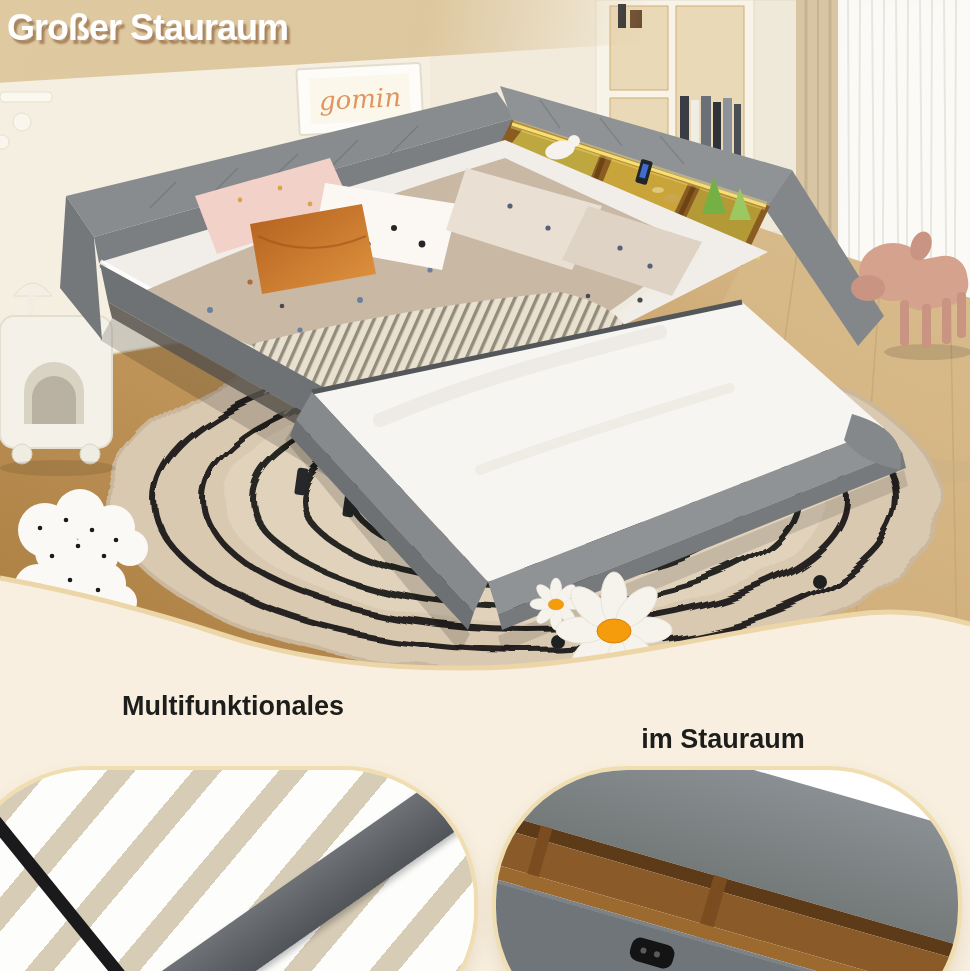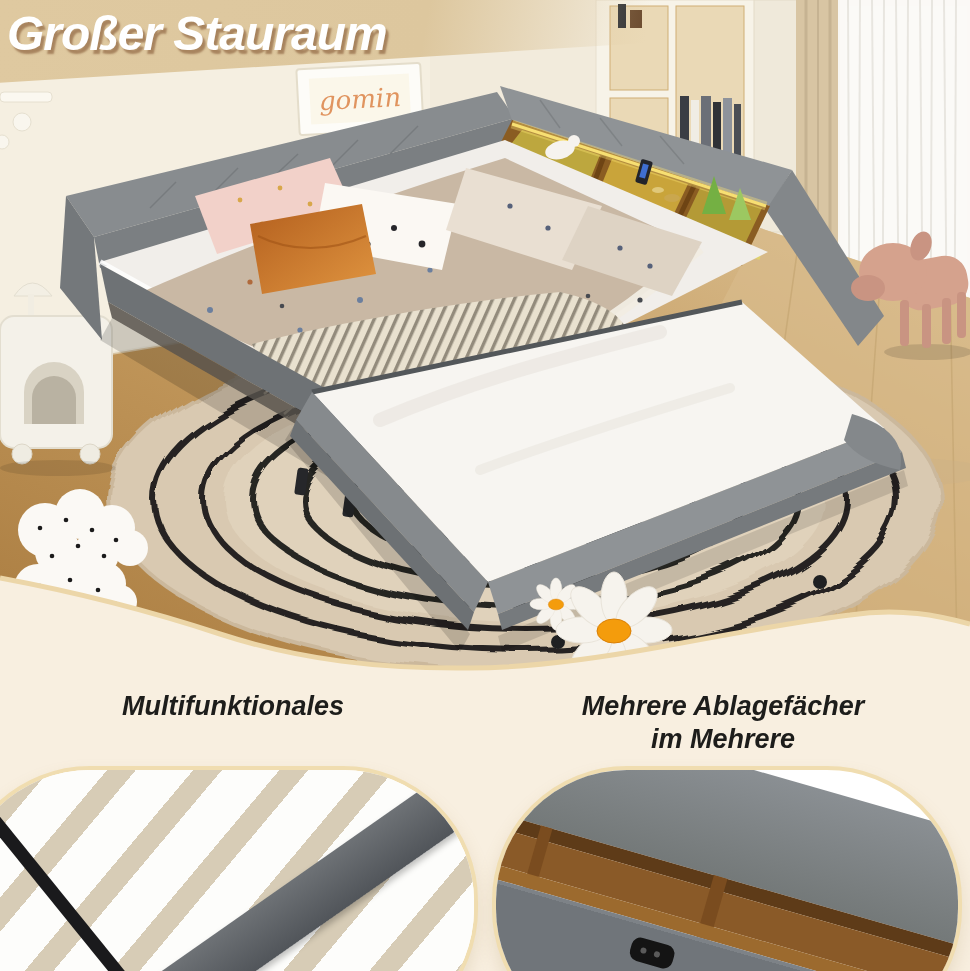--- a/index.html
+++ b/index.html
@@ -11,27 +11,27 @@
   
   .hero{position:absolute;left:0;top:0;width:970px;height:700px;}
   
   .banner{
     position:absolute;left:0;top:0;width:725px;height:94px;
     background:linear-gradient(100deg,#dfc9a0 0%,#ddc79e 58%,rgba(223,201,160,0) 88%);
     clip-path:polygon(0 0,100% 0,93% 44%,0 88%);
   }
   .banner-title{
     position:absolute;left:7px;top:8px;margin:0;
-    font-size:48px;line-height:1.1;font-weight:bold;font-style:italic;
+    font-size:36px;line-height:1.1;font-weight:bold;
     letter-spacing:-1px;color:#ffffff;white-space:nowrap;
     text-shadow:3px 4px 2px rgba(131,86,52,.60);
   }
   
   .caption{position:absolute;top:690px;width:410px;text-align:center;
-    font-size:27px;line-height:1.22;font-weight:bold;color:#1d1d1b;font-style:italic;}
+    font-size:27px;line-height:1.22;font-weight:bold;color:#1d1d1b;}
   .caption-left{left:28px;}
   .caption-right{left:518px;}
   
   .detail{position:absolute;top:766px;height:270px;border-radius:135px;
     overflow:hidden;background:#ffffff;border:4px solid #f0ddb0;
     box-shadow:0 10px 18px rgba(170,140,85,.20);}
   .detail-left{left:-45px;width:515px;}
   .detail-right{left:492px;width:462px;}
   
   .slats{position:absolute;inset:-60px;
@@ -396,22 +396,22 @@
   <path d="M0,578 C70,591 150,611 220,634 C300,660 380,669 470,668 C500,668 560,665 660,647 C740,632 800,621 850,615 C900,607 940,616 970,624" fill="none" stroke="#ecd6a8" stroke-width="5"></path>
 </svg>
 
 <div class="banner"></div>
 <h1 class="banner-title">Großer Stauraum</h1>
 
 <div class="caption caption-left">
   <span>Multifunktionales</span><br>
 </div>
 <div class="caption caption-right">
-  <span>Mehrere Ablagefächer</span><br>
-  <span>im Mehrere</span>
+  <br>
+  <span>im Stauraum</span>
 </div>
 
 <div class="detail detail-left">
   <div class="slats"></div>
   <div class="rail"></div>
   <div class="strap"></div>
 </div>
 
 <div class="detail detail-right">
   <div class="rp-rot">

